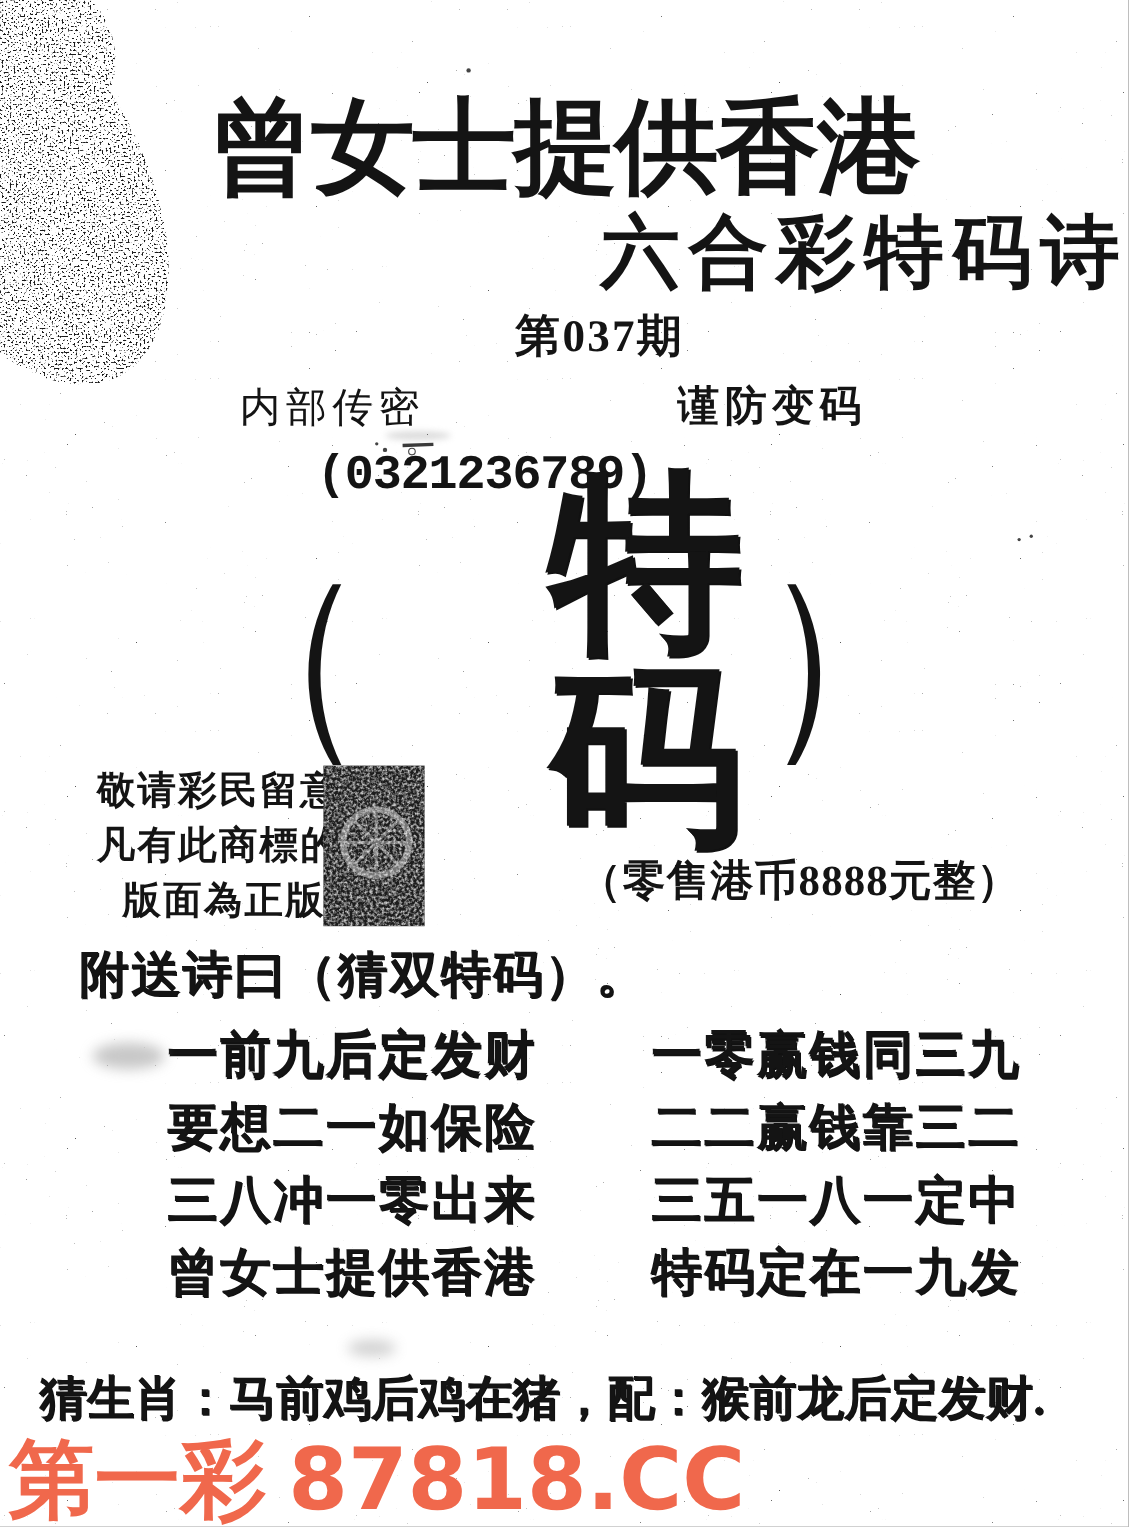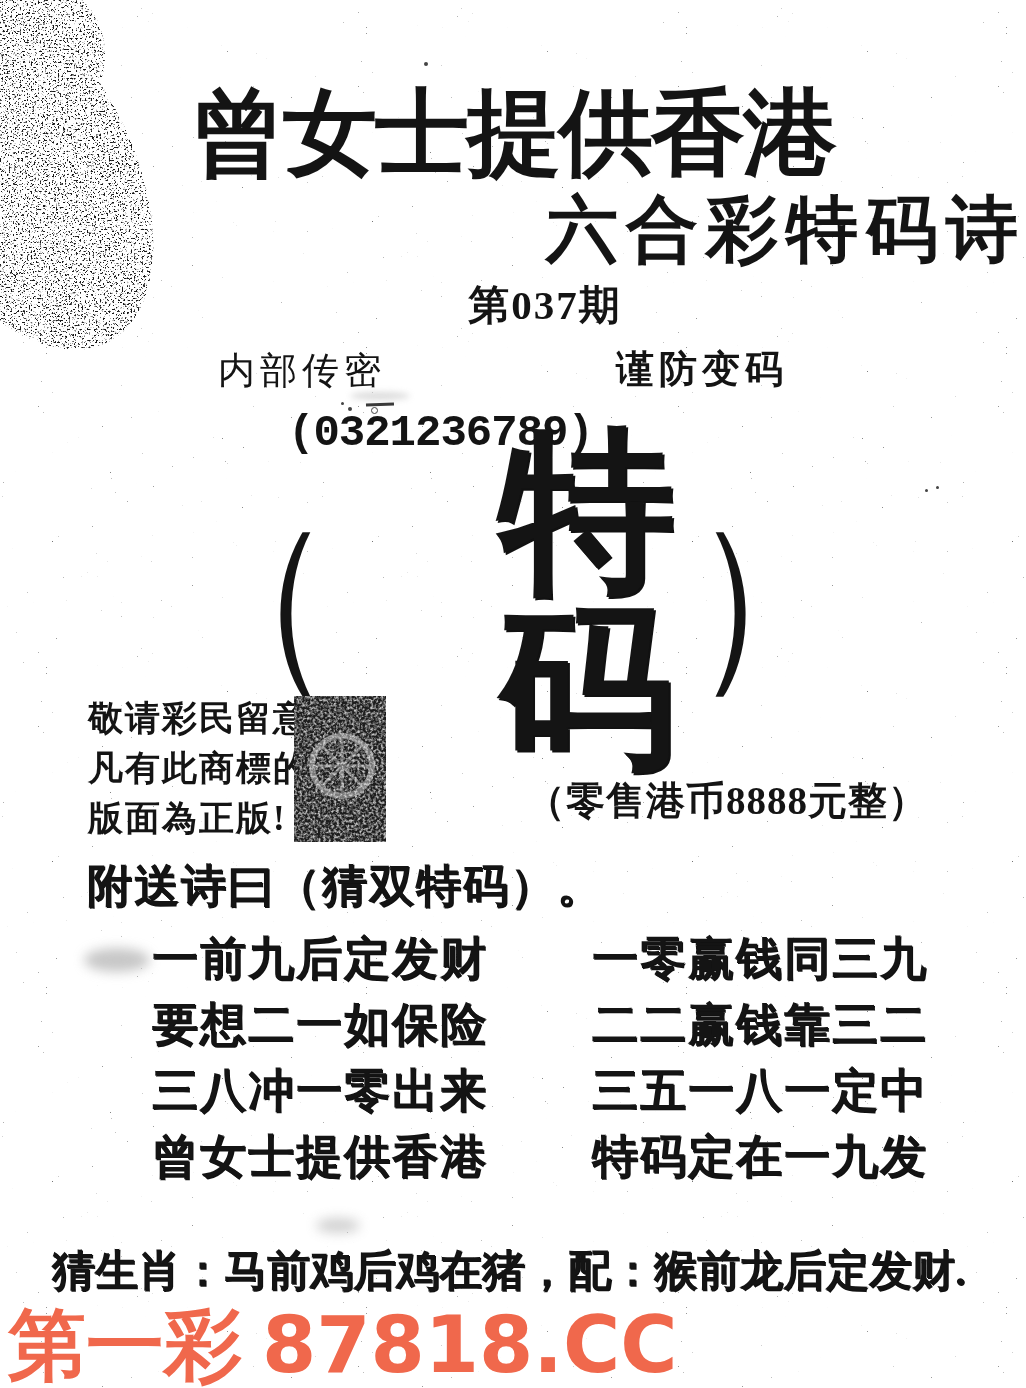--- a/index.html
+++ b/index.html
@@ -23,33 +23,33 @@
 
   .headline{left:183px;top:496px;width:660px;height:205px;display:flex;
             align-items:center;justify-content:center;}
   .hl-paren{font-size:150px;line-height:1;font-weight:400;display:inline-block;
             transform:scaleY(1.28);}
   .hl-text{font-size:176px;line-height:1;font-weight:900;letter-spacing:14px;
            display:inline-block;margin:0 4px;font-family:"DejaVu Serif","Liberation Serif",serif;
            text-shadow:2px 2px 0 #111;text-align:right;}
 
   .notice{left:88px;top:694px;font-size:35px;font-weight:700;line-height:50px;
-          letter-spacing:2px;white-space:nowrap;}
+          letter-spacing:2px;white-space:nowrap;text-align:right;}
   .stamp{left:292px;top:694px;}
   .price{left:526px;top:774px;font-size:39px;font-weight:700;letter-spacing:1px;white-space:nowrap;}
 
-  .intro{left:87px;top:856px;font-size:45px;font-weight:900;letter-spacing:2px;
+  .intro{left:72px;top:856px;font-size:45px;font-weight:900;letter-spacing:2px;
          text-shadow:1px 1px 0 #111;white-space:nowrap;}
 
   .poem-line{font-size:46px;font-weight:900;letter-spacing:2px;white-space:nowrap;
              text-shadow:1px 1px 0 #111;}
   .pl{left:152px;text-align:right;} .pr{left:592px;}
   .row0{top:928px;} .row1{top:994px;} .row2{top:1060px;} .row3{top:1126px;}
 
-  .zodiac{left:52px;top:1242px;font-size:43px;font-weight:900;letter-spacing:0px;
+  .zodiac{left:36px;top:1242px;font-size:43px;font-weight:900;letter-spacing:0px;
           text-shadow:1px 1px 0 #111;white-space:nowrap;}
 
   .footer{left:8px;top:1294px;font-size:78px;font-weight:800;letter-spacing:0px;
           font-family:"DejaVu Sans",sans-serif;color:#f0684c;white-space:nowrap;}
   .footer .site{margin-left:20px;}
 
   
   .smudge{background:#9a9a9a;border-radius:50%;filter:blur(6px);}
   .sm1{left:84px;top:948px;width:66px;height:24px;opacity:.55;}
   .sm2{left:316px;top:1218px;width:44px;height:15px;opacity:.45;}

